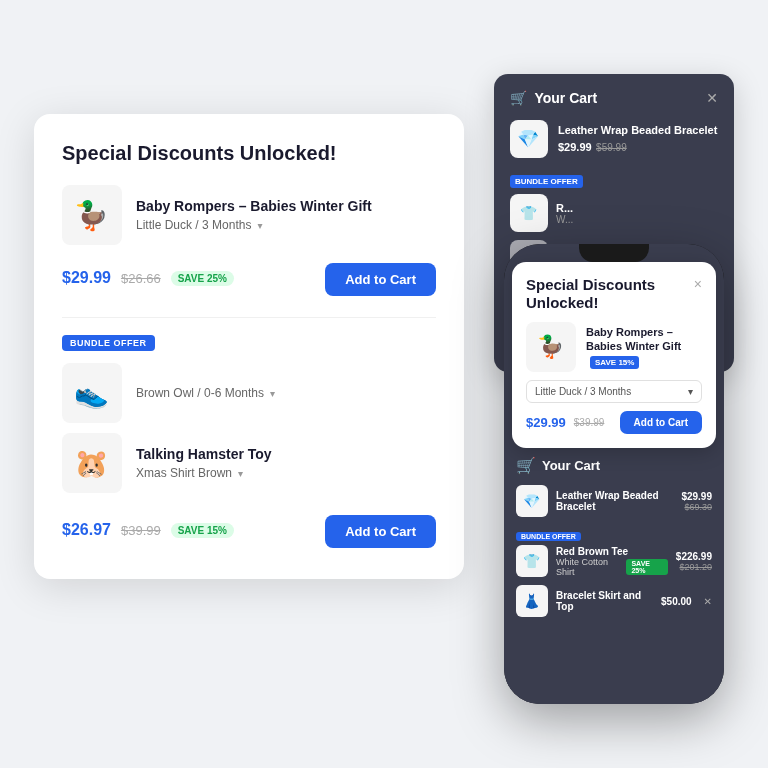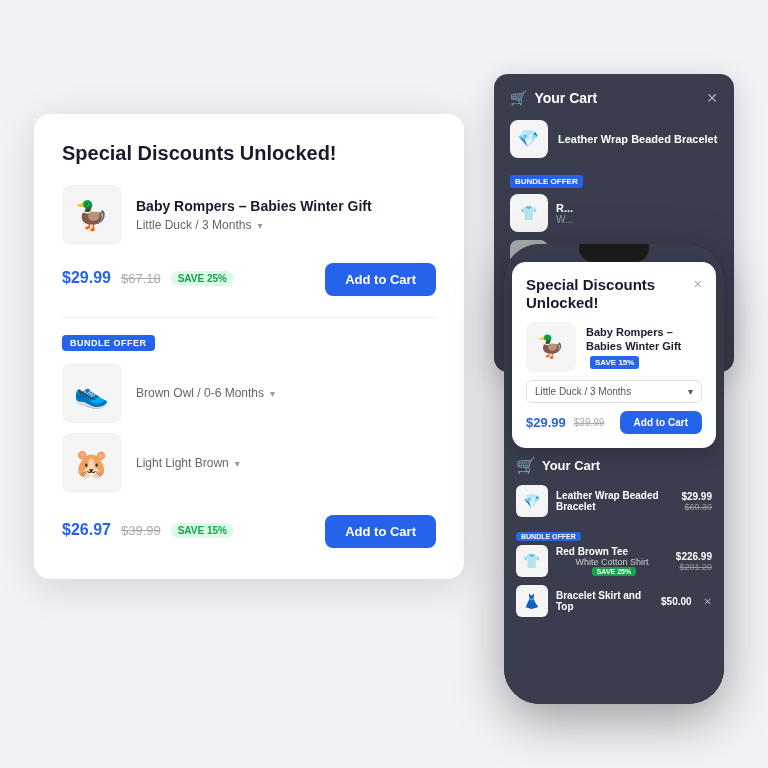--- a/index.html
+++ b/index.html
@@ -553,21 +553,21 @@
           <div class="product-variant">
             <span>Little Duck / 3 Months</span>
             <span class="chevron-down">▾</span>
           </div>
         </div>
       </div>
 
       <div class="price-and-btn">
         <div class="price-row">
           <span class="price-current">$29.99</span>
-          <span class="price-original">$67.18</span>
+          <span class="price-original">$26.66</span>
           <span class="save-badge">SAVE 25%</span>
         </div>
         <button class="add-to-cart-btn">Add to Cart</button>
       </div>
 
       <hr class="divider">
 
       
       <div class="bundle-badge">BUNDLE OFFER</div>
 
@@ -583,22 +583,23 @@
           </div>
         </div>
       </div>
 
       
       <div class="product-item" style="margin-top: 8px;">
         <div class="product-img">
           <span>🐹</span>
         </div>
         <div class="product-info">
+          <div class="product-name">Talking Hamster Toy</div>
           <div class="product-variant">
-            <span>Light Light Brown</span>
+            <span>Xmas Shirt Brown</span>
             <span class="chevron-down">▾</span>
           </div>
         </div>
       </div>
 
       <div class="price-and-btn" style="margin-top: 14px;">
         <div class="price-row">
           <span class="price-current">$26.97</span>
           <span class="price-original">$39.99</span>
           <span class="save-badge">SAVE 15%</span>
@@ -617,20 +618,24 @@
       </div>
       <span class="close-x">✕</span>
     </div>
 
     <div class="cart-item-row">
       <div class="cart-item-img">
         <span>💎</span>
       </div>
       <div class="cart-item-info">
         <div class="cart-item-name">Leather Wrap Beaded Bracelet</div>
+        <div>
+          <span class="cart-item-price">$29.99</span>
+          <span class="cart-item-price-orig">$59.99</span>
+        </div>
       </div>
     </div>
 
     <div class="cart-bundle-badge">BUNDLE OFFER</div>
 
     
     <div style="display:flex;align-items:center;gap:8px;margin-bottom:8px;">
       <div class="cart-item-img" style="font-size:14px;">👕</div>
       <div style="flex:1;">
         <div style="font-size:11px;color:#fff;font-weight:600;">R...</div>
@@ -709,21 +714,21 @@
         </div>
 
         <div class="phone-bundle-badge">BUNDLE OFFER</div>
 
         <div class="phone-cart-item">
           <div class="phone-cart-img">
             <span>👕</span>
           </div>
           <div class="phone-cart-item-info">
             <div class="phone-cart-item-name">Red Brown Tee</div>
-            <div style="display:flex;align-items:center;flex-direction:column;">
+            <div style="display:flex;align-items:center;">
               <span class="phone-cart-two-items">White Cotton Shirt</span>
               <span class="phone-save-badge-green">SAVE 25%</span>
             </div>
           </div>
           <div class="phone-cart-item-prices">
             <div class="phone-cart-price">$226.99</div>
             <div class="phone-cart-orig">$201.20</div>
           </div>
         </div>
 

